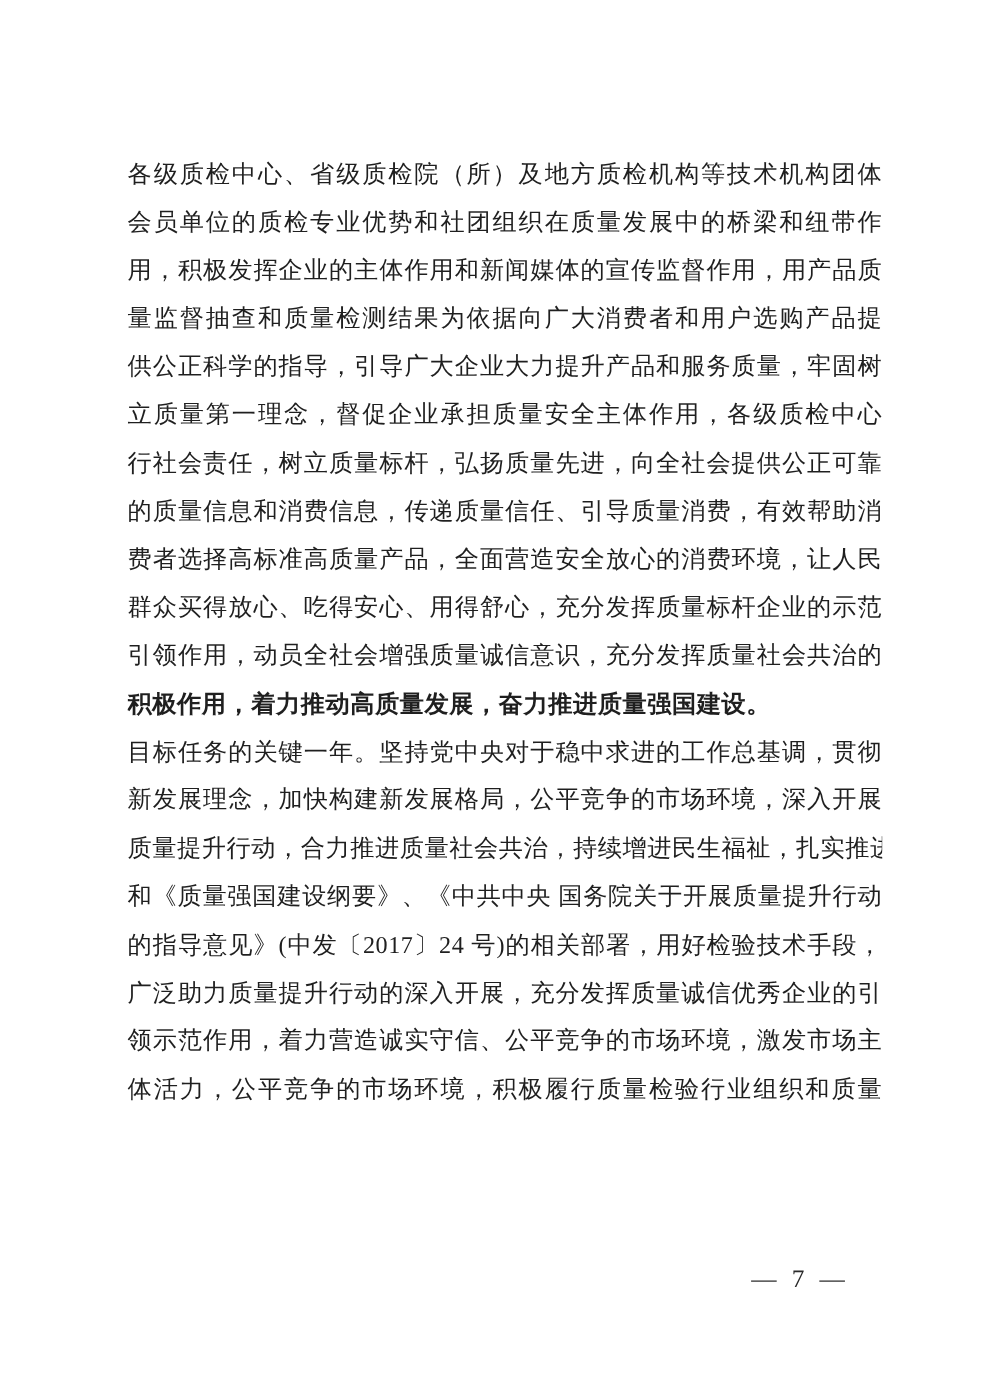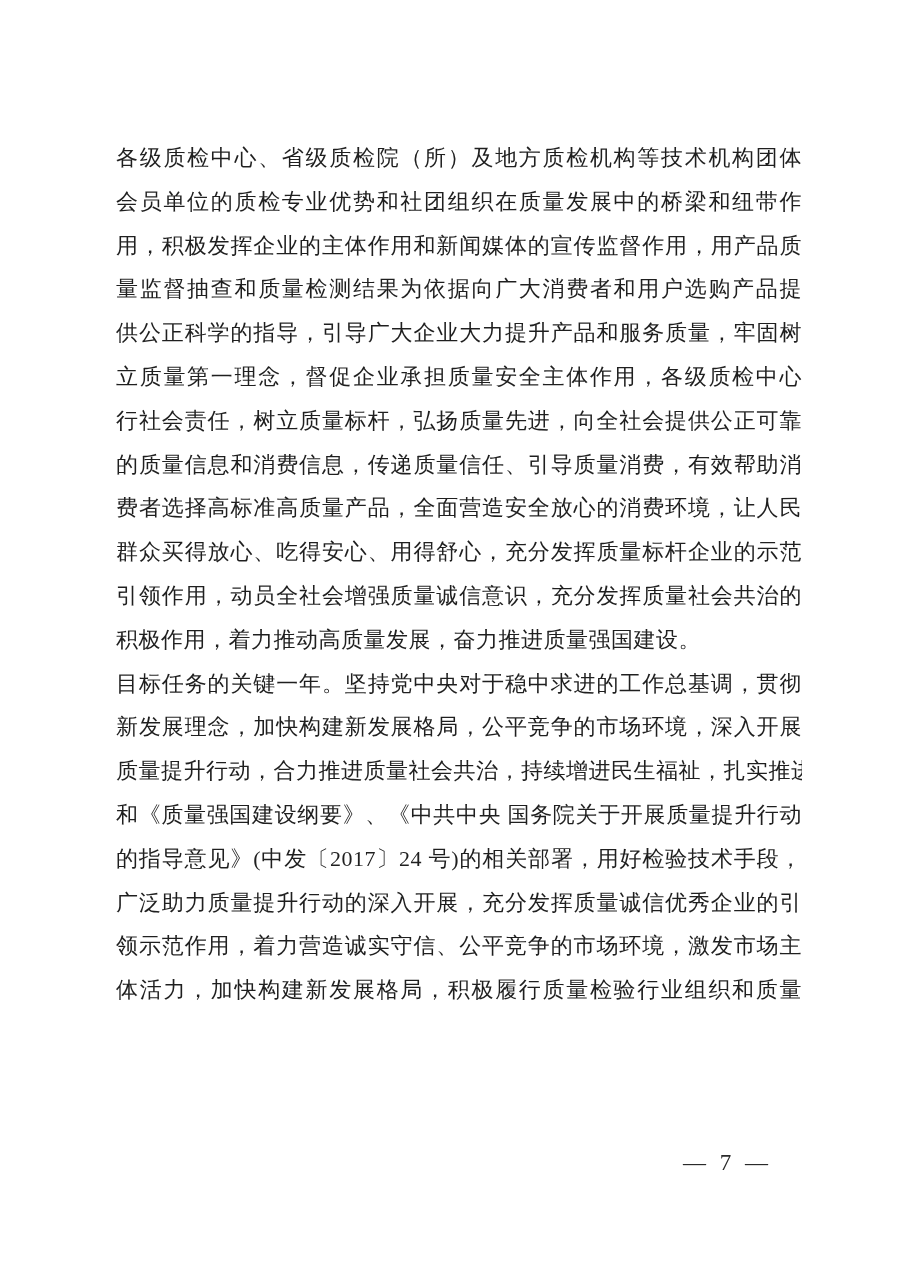--- a/index.html
+++ b/index.html
@@ -30,20 +30,21 @@
     letter-spacing: 0.5px;
     white-space: nowrap;
     overflow: hidden;
     text-align: justify;
     text-align-last: justify;
     -moz-text-align-last: justify;
   }
   .line.para-end {
     text-align: right;
     text-align-last: left;
+    font-weight: bold;
     -moz-text-align-last: left;
   }
   .line.indented {
     text-indent: 46px;
   }
   .page-number {
     position: absolute;
     top: 1146px;
     right: 128px;
     font-size: 23px;
@@ -69,17 +70,17 @@
     <div class="line">群众买得放心、吃得安心、用得舒心，充分发挥质量标杆企业的示范</div>
     <div class="line">引领作用，动员全社会增强质量诚信意识，充分发挥质量社会共治的</div>
     <div class="line para-end">积极作用，着力推动高质量发展，奋力推进质量强国建设。</div>
     <div class="line">目标任务的关键一年。坚持党中央对于稳中求进的工作总基调，贯彻</div>
     <div class="line">新发展理念，加快构建新发展格局，公平竞争的市场环境，深入开展</div>
     <div class="line">质量提升行动，合力推进质量社会共治，持续增进民生福祉，扎实推进</div>
     <div class="line">和《质量强国建设纲要》、《中共中央 国务院关于开展质量提升行动</div>
     <div class="line">的指导意见》(中发〔2017〕24 号)的相关部署，用好检验技术手段，</div>
     <div class="line">广泛助力质量提升行动的深入开展，充分发挥质量诚信优秀企业的引</div>
     <div class="line">领示范作用，着力营造诚实守信、公平竞争的市场环境，激发市场主</div>
-    <div class="line">体活力，加快构建新发展格局，积极履行质量检验行业组织和质量</div>
+    <div class="line">体活力，公平竞争的市场环境，积极履行质量检验行业组织和质量</div>
   </div>
 
   <div class="page-number">— 7 —</div>
 </div>
 
 </body></html>

